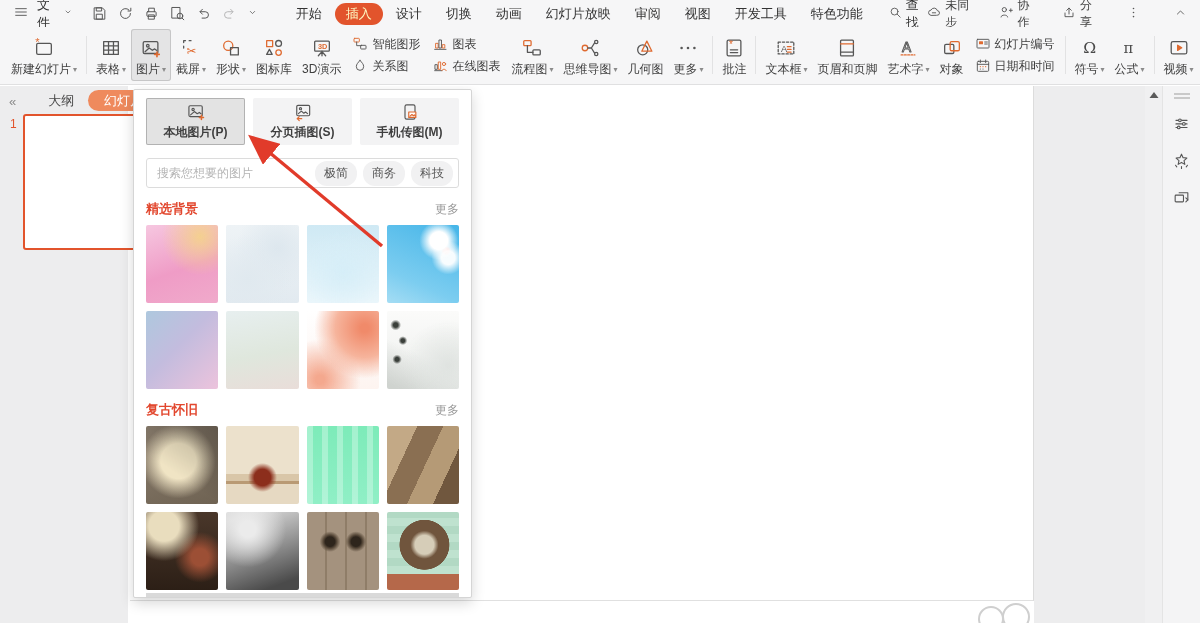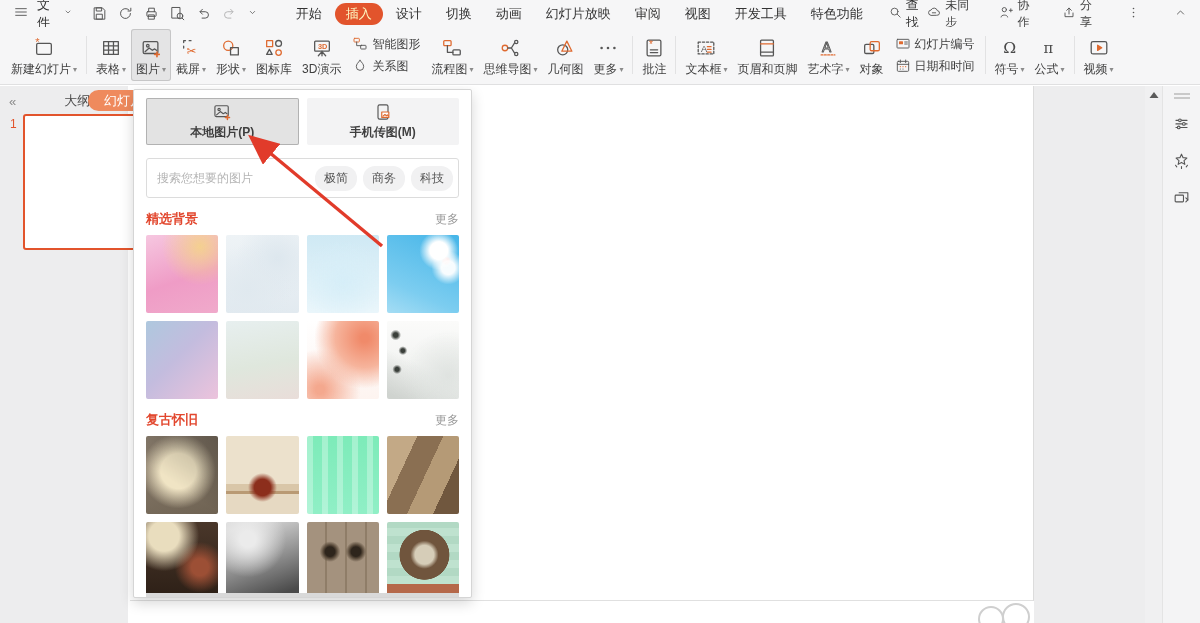--- a/index.html
+++ b/index.html
@@ -34,21 +34,21 @@
   .rsep { width:1px; background:#e2e2e3; margin:7px 4px; flex:none; }
   .rstack { display:flex; flex-direction:column; justify-content:center; gap:3px; flex:none; padding:0 3px; }
   .rsmall { display:flex; align-items:center; gap:4px; padding:1px 3px; border-radius:3px; white-space:nowrap; }
 
   
   .content { position:absolute; left:0; top:86px; right:0; bottom:0; background:#fff; overflow:hidden; }
 
   .slides-panel { position:absolute; left:0; top:0; width:128px; height:100%; background:#ededee; }
   .sp-head { position:relative; height:30px; display:flex; align-items:center; font-size:13px; color:#4a4a4a; }
   .sp-collapse { margin-left:9px; color:#8a8a8a; font-size:13px; }
-  .sp-outline { margin-left:48px; }
+  .sp-outline { margin-left:32px; }
   .sp-pill { position:absolute; left:88px; top:4px; height:21px; line-height:21px; padding:0 16px;
              background:#ef8a5d; color:#fff; border-radius:11px; white-space:nowrap; }
   .sp-num { position:absolute; left:10px; top:31px; color:#e2542c; font-size:12px; }
   .sp-thumb { position:absolute; left:23px; top:28px; width:118px; height:136px; background:#fff;
               border:2px solid #e2542c; border-radius:3px; }
 
   .page-vline  { position:absolute; left:1033px; top:0; width:1px; height:515px; background:#dcdcdc; }
   .page-hline  { position:absolute; left:130px; top:514px; width:903px; height:1px; background:#e0e0e0; }
   .gutter { position:absolute; left:1034px; top:0; width:111px; height:100%; background:#ededee; }
   .vscroll { position:absolute; left:1145px; top:0; width:17px; height:100%; background:#f0f0f1; }
@@ -60,21 +60,21 @@
   .peek { position:absolute; border:2px solid #cfcfcf; background:#fff; border-radius:50%; }
 
   
   .dropdown { position:absolute; left:133px; top:3px; width:339px; height:509px; background:#fff;
               border:1px solid #d5d5d5; border-radius:2px; box-shadow:0 5px 14px rgba(0,0,0,.16);
               padding:8px 12px 0 12px; z-index:5; overflow:hidden; }
   .acts { display:flex; gap:8px; }
   .act { flex:1; height:47px; display:flex; flex-direction:column; align-items:center; justify-content:center;
          gap:2px; background:#f3f3f4; border-radius:2px; font-size:12px; color:#3f3f3f; cursor:pointer;font-weight:bold; }
   .act.hl { background:#e3e3e3; box-shadow:inset 0 0 0 1px #b2b2b2; }
-  .searchbox { margin-top:13px; height:40px; border:1px solid #dcdcdc; border-radius:3px;
+  .searchbox { margin-top:13px; height:30px; border:1px solid #dcdcdc; border-radius:3px;
                display:flex; align-items:center; padding:0 5px 0 0; }
   .searchbox input { flex:1; border:none; outline:none; height:100%; padding-left:10px; font-size:12px;
                      color:#444; background:transparent; font-family:inherit; }
   .searchbox input::placeholder { color:#b5b5b5; }
   .tags { display:flex; gap:6px; }
   .tag { background:#f1f1f2; color:#555; font-size:12px; padding:4px 9px; border-radius:12px; cursor:pointer; white-space:nowrap; }
   .sec-head { margin-top:12px; display:flex; align-items:baseline; justify-content:space-between; }
   .sec-title { font-size:13px; font-weight:bold; color:#e2472e; }
   .sec-more { font-size:12px; color:#999; cursor:pointer; }
   .grid { margin-top:7px; display:grid; grid-template-columns:repeat(4,1fr); gap:8px; }
@@ -303,20 +303,41 @@
           </svg>
           <span>智能图形</span>
         </div>
         <div class="rsmall">
           <svg class="" width="16" height="16" viewBox="0 0 24 24" fill="none" stroke="#565656" stroke-width="1.4" stroke-linecap="round" stroke-linejoin="round">
             <path d="M12 3.5c3 4 5.5 5.5 5.5 9.5a5.5 5.5 0 0 1-11 0c0-4 2.5-5.5 5.5-9.5z"></path>
           </svg>
           <span>关系图</span>
         </div>
       </div>
+      <div class="rstack">
+        <div class="rsmall">
+          <svg class="" width="16" height="16" viewBox="0 0 24 24" fill="none" stroke="#565656" stroke-width="1.4" stroke-linecap="round" stroke-linejoin="round">
+            <path d="M4 20h17"></path>
+            <rect x="6" y="11" width="3.2" height="7" stroke="#df6a30"></rect>
+            <rect x="11" y="6" width="3.2" height="12"></rect>
+            <rect x="16" y="13" width="3.2" height="5" stroke="#df6a30"></rect>
+          </svg>
+          <span>图表</span>
+        </div>
+        <div class="rsmall">
+          <svg class="" width="16" height="16" viewBox="0 0 24 24" fill="none" stroke="#565656" stroke-width="1.4" stroke-linecap="round" stroke-linejoin="round">
+            <path d="M4 19h11"></path>
+            <rect x="5" y="10" width="3" height="7"></rect>
+            <rect x="10" y="6" width="3" height="11" stroke="#df6a30"></rect>
+            <circle cx="18" cy="9" r="2.4" stroke="#df6a30"></circle>
+            <path d="M14.8 19c0-3 6.4-3 6.4 0" stroke="#df6a30"></path>
+          </svg>
+          <span>在线图表</span>
+        </div>
+      </div>
       <div class="rb">
          <span class="ric">
           <svg class="" width="22" height="22" viewBox="0 0 24 24" fill="none" stroke="#565656" stroke-width="1.4" stroke-linecap="round" stroke-linejoin="round">
             <rect x="3" y="4" width="8" height="5.5" rx="1" stroke="#df6a30"></rect>
             <rect x="13" y="14" width="8" height="5.5" rx="1"></rect>
             <path d="M7 9.5v7.2h6"></path>
           </svg>
         </span>
          <span class="rlbl-row">
           <span>流程图</span>
@@ -539,20 +560,29 @@
        <svg class="" width="20" height="20" viewBox="0 0 24 24" fill="none" stroke="#565656" stroke-width="1.4" stroke-linecap="round" stroke-linejoin="round">
               <rect x="3.5" y="4.5" width="16" height="13" rx="1.5"></rect>
               <circle cx="8.5" cy="9" r="1.4"></circle>
               <path d="M5.5 15.5l4.5-4 3.5 2.5 2.5-1.5 2 1.5"></path>
               <path d="M18.5 16v5M16 18.5h5" stroke="#df6a30" stroke-width="1.8"></path>
             </svg>
             <span>本地图片(P)</span>
      </div>
           <div class="act">
        <svg class="" width="20" height="20" viewBox="0 0 24 24" fill="none" stroke="#565656" stroke-width="1.4" stroke-linecap="round" stroke-linejoin="round">
+              <rect x="4.5" y="4" width="15.5" height="12.5" rx="1.5"></rect>
+              <circle cx="9" cy="8" r="1.3"></circle>
+              <path d="M6.5 14l3.5-3 3 2.5 2-1.5 2.5 2"></path>
+              <path d="M5 20h5.5M7.5 17.5L5 20l2.5 2.3" stroke="#df6a30"></path>
+            </svg>
+            <span>分页插图(S)</span>
+     </div>
+          <div class="act">
+       <svg class="" width="20" height="20" viewBox="0 0 24 24" fill="none" stroke="#565656" stroke-width="1.4" stroke-linecap="round" stroke-linejoin="round">
               <rect x="6" y="3.5" width="12" height="17" rx="2"></rect>
               <rect x="10.5" y="12" width="8.5" height="6.5" fill="#fff" stroke="#df6a30"></rect>
               <path d="M12 17l2.3-2 1.8 1.5 1.2-1 1.2 1.3" stroke="#df6a30"></path>
             </svg>
             <span>手机传图(M)</span>
      </div>
         </div>
       <div class="searchbox">
         <input type="text" placeholder="搜索您想要的图片" style="">
         <div class="tags" id="ddTags">

